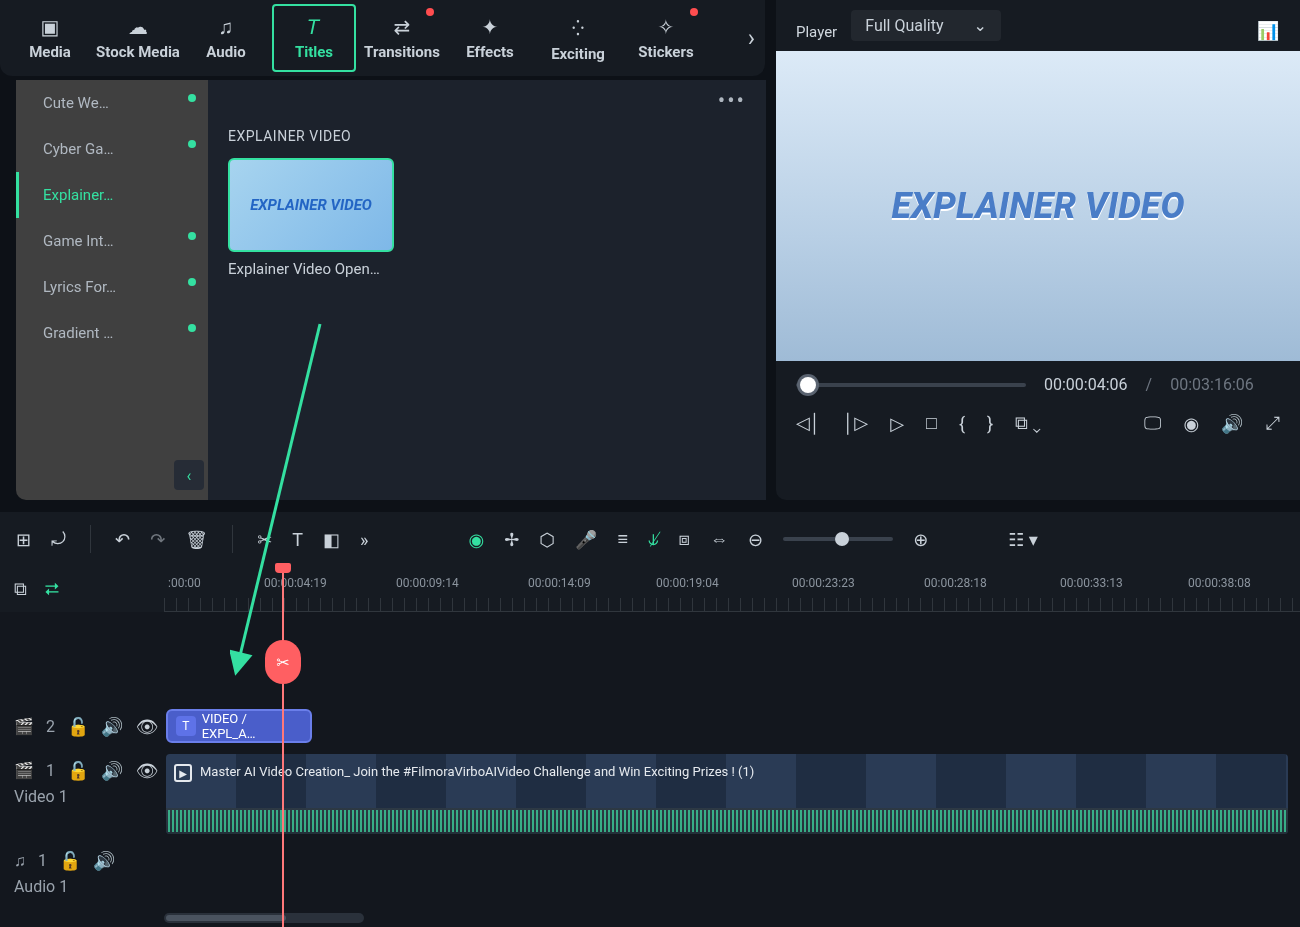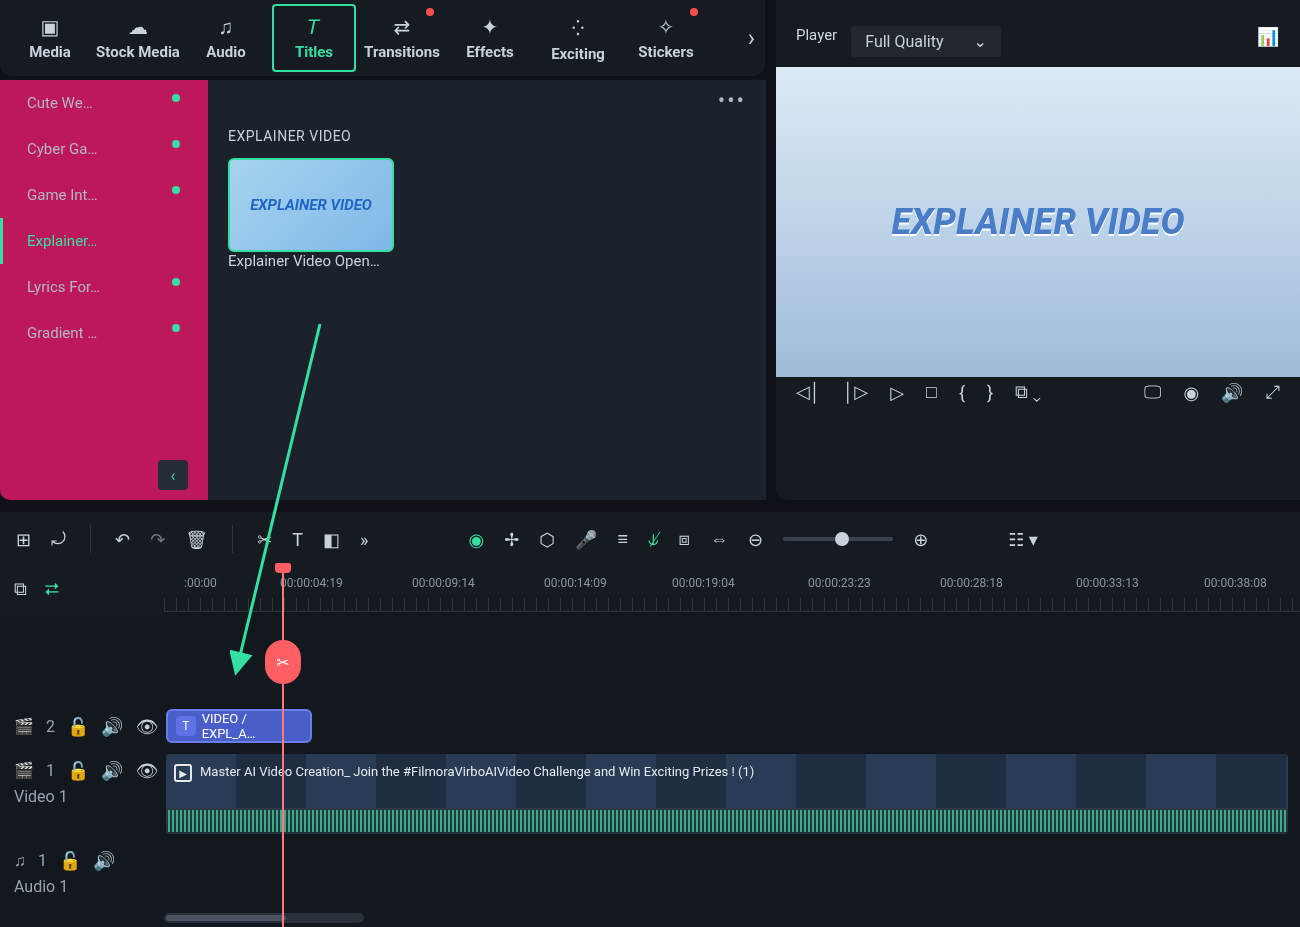--- a/index.html
+++ b/index.html
@@ -38,22 +38,22 @@
 }
 .top-tab .icon { font-size: 20px; margin-bottom: 4px; }
 .top-tab .label { font-size: 15px; font-weight: bold; }
 .top-tab.active { border: 2px solid #34e0a1; border-radius: 4px; color: #34e0a1; }
 .red-dot { position: absolute; top: 4px; right: 10px; width: 8px; height: 8px; background: #ff4d4f; border-radius: 50%; }
 .nav-right { position:absolute; right:10px; font-size:24px; color:#c9d1d9; cursor:pointer;}
 
 
 .sidebar {
   position:absolute;
-  top:80px; left:0; width:208px; height:420px;
-  background:#be185d;
+  top:80px; left:16px; width:208px; height:420px;
+  background:#404040;
   overflow:hidden;
   border-radius: 0 0 0 10px;
 }
 .sidebar-item {
   padding: 14px 24px;
   font-size:15px;
   color:#b0b8c1;
   cursor:pointer;
   position:relative;
   border-left: 3px solid transparent;
@@ -63,25 +63,25 @@
 .collapse-btn { position:absolute; bottom:10px; right:20px; width:30px;height:30px;background:#262c36;border-radius:4px;display:flex;align-items:center;justify-content:center;color:#34e0a1;cursor:pointer;}
 
 
 .asset-area {
   position:absolute; top:80px; left:208px; width:558px; height:420px;
   background:#1c222c; padding:12px 20px;
 }
 .asset-area .more { position:absolute; top:8px; right:20px; font-size:22px; letter-spacing:2px; color:#aeb6bf; cursor:pointer;}
 .section-title { font-size:14px; color:#c9d1d9; margin:36px 0 14px; letter-spacing:.5px;}
 .asset-thumb { width:166px; height:94px; border:2px solid #34e0a1; border-radius:6px; background:linear-gradient(135deg,#a7d4ef,#7eb8e8); display:flex;align-items:center;justify-content:center;color:#2365c4; font-weight:700;font-style:italic;font-size:15px;text-align:center;}
-.asset-label { font-size:15px;color:#c9d1d9;margin-top:0;width:166px;white-space:nowrap;overflow:hidden;text-overflow:ellipsis;}
+.asset-label { font-size:15px;color:#c9d1d9;margin-top:8px;width:166px;white-space:nowrap;overflow:hidden;text-overflow:ellipsis;}
 
 
 .player-area { position:absolute; top:0; right:0; width:524px; height:500px; background:#161b22; border-radius:0 0 0 10px;}
-.player-header { display:flex;align-items:flex-start;gap:14px;padding:10px 20px;margin-top:16px;}
+.player-header { display:flex;align-items:flex-end;gap:14px;padding:10px 20px;}
 .player-header .label { font-size:15px;color:#d0d7de; }
 .quality-select { background:#22272e;border:none;color:#c9d1d9;padding:6px 14px;border-radius:4px;display:flex;align-items:center;gap:30px;cursor:pointer;}
 .player-header .waveform { margin-left:auto;font-size:18px;cursor:pointer;}
 .preview {
   margin:0 0 0 0; width:524px;height:310px;
   background: linear-gradient(180deg,#dceaf7 0%,#b8cfe5 60%,#9fbbd6 100%);
   display:flex;align-items:center;justify-content:center;
   position:relative; overflow:hidden;
 }
 .preview .title { font-size:46px;font-style:italic;font-weight:800;color:#4a7dc7;text-shadow:0 2px 0 #fff;}
@@ -103,21 +103,21 @@
 .divider { width:1px;height:28px;background:#30363d;margin:0 4px;}
 .zoom-slider { width:110px;height:4px;background:#3a424d;border-radius:2px;position:relative;}
 .zoom-slider .knob { position:absolute;left:52px;top:-5px;width:14px;height:14px;border-radius:50%;background:#c9d1d9;}
 
 
 .timeline-area {
   position:absolute; top:566px; left:0; right:0; bottom:0;
   background:#13171e;
 }
 .ruler { position:absolute; left:164px; right:0; top:0; height:46px; background:#161b22; border-bottom:1px solid #30363d;}
-.ruler .tick { position:absolute; top:10px; font-size:12px;color:#8b949e;margin-left:16px;}
+.ruler .tick { position:absolute; top:10px; font-size:12px;color:#8b949e;}
 .ruler .lines { position:absolute; left:0; right:0; top:32px; height:14px; background:repeating-linear-gradient(90deg,#30363d 0,#30363d 1px,transparent 1px,transparent 12px);}
 .playhead { position:absolute; top:0; bottom:0; width:2px; background:#ff787a; left:282px; z-index:5;}
 .playhead .head { position:absolute; top:-3px; left:-7px; width:16px;height:10px;background:#ff5f62;border-radius:2px 2px 4px 4px;}
 .cut-bubble { position:absolute; top:74px; left:-17px; width:36px;height:44px;background:#ff5f62;border-radius:18px;display:flex;align-items:center;justify-content:center;color:#fff;font-size:16px;}
 
 .track-row { position:absolute; left:0; right:0; display:flex; align-items:center; }
 .track-head { width:164px; height:100%; display:flex;align-items:center;gap:12px;padding:0 14px;color:#9aa3ad;}
 .track-head.stacked { flex-direction:column;align-items:flex-start;gap:6px;padding:8px 14px;}
 .th-icons { display:flex;gap:12px;align-items:center;}
 
@@ -185,22 +185,22 @@
     <div class="red-dot"></div>
     <div class="icon">✧</div>
     <div class="label">Stickers</div>
   </div>
   <div class="nav-right">›</div>
 </div>
 
 <div class="sidebar">
   <div class="sidebar-item"><span>Cute We…</span><span class="green-dot"></span></div>
   <div class="sidebar-item"><span>Cyber Ga…</span><span class="green-dot"></span></div>
+  <div class="sidebar-item active"><span>Explainer…</span></div>
   <div class="sidebar-item"><span>Game Int…</span><span class="green-dot"></span></div>
-  <div class="sidebar-item active"><span>Explainer…</span></div>
   <div class="sidebar-item"><span>Lyrics For…</span><span class="green-dot"></span></div>
   <div class="sidebar-item"><span>Gradient …</span><span class="green-dot"></span></div>
   <div class="collapse-btn">‹</div>
 </div>
 
 <div class="asset-area">
   <div class="more">•••</div>
   <div class="section-title">EXPLAINER VIDEO</div>
   <div>
     <div class="asset-thumb">
@@ -216,20 +216,28 @@
     <div class="quality-select">
       <span>Full Quality</span>
       <span>⌄</span>
     </div>
     <div class="waveform">📊</div>
   </div>
   <div class="preview">
     <div>
       <div class="title" style="font-size:36px;">EXPLAINER VIDEO</div>
     </div>
+  </div>
+  <div class="seek">
+    <div class="bar">
+        <div class="knob"></div>
+      </div>
+    <div class="time">00:00:04:06</div>
+    <div class="time total">/</div>
+    <div class="time total">00:03:16:06</div>
   </div>
   <div class="player-controls">
     <span class="pc-btn">◁│</span>
     <span class="pc-btn">│▷</span>
     <span class="pc-btn">▷</span>
     <span class="pc-btn">□</span>
     <span class="pc-btn">{</span>
     <span class="pc-btn">}</span>
     <span class="pc-btn">⧉ ⌄</span>
     <span style="flex:1"></span>

